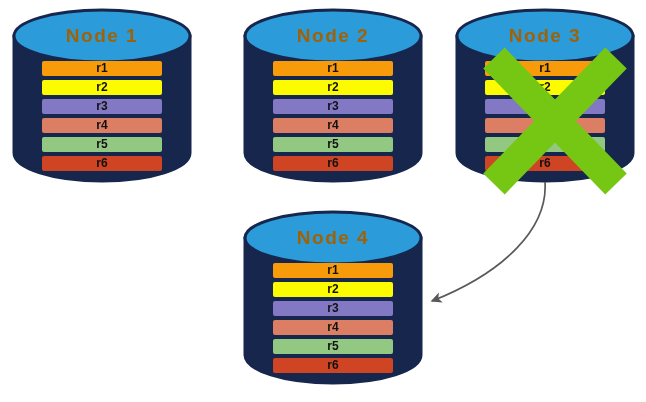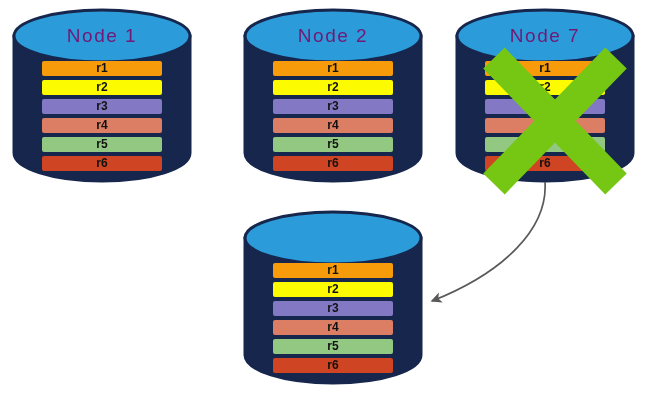--- a/index.html
+++ b/index.html
@@ -31,23 +31,23 @@
     width: 180px;
     height: 173px;
     overflow: visible;
   }
   .node-title {
     position: absolute;
     left: 0;
     top: 17px;
     width: 180px;
     text-align: center;
-    color: #701a75;
+    color: #a16207;
     font-size: 19px;
-    font-weight: normal;
+    font-weight: bold;
     letter-spacing: 1.5px;
     font-family: "Liberation Sans", sans-serif;
     pointer-events: none;
   }
   .rows {
     position: absolute;
     left: 30px;
     top: 53px;
     width: 120px;
   }
@@ -121,21 +121,21 @@
       <div class="row" style="background-color: rgb(146, 200, 130);">r5</div>
       <div class="row" style="background-color: rgb(207, 68, 34);">r6</div>
     </div>
   </div>
 
   <div class="node" id="node3">
     <svg class="node-svg" viewBox="0 0 180 173">
       <path d="M2,28 L2,145 A88,28 0 0 0 178,145 L178,28 Z" fill="#16264c" stroke="#16264c" stroke-width="3"></path>
       <ellipse cx="90" cy="28" rx="88" ry="26" fill="#2b9bd9" stroke="#16264c" stroke-width="3"></ellipse>
     </svg>
-    <div class="node-title">Node  7</div>
+    <div class="node-title">Node  3</div>
     <div class="rows">
       <div class="row" style="background-color: rgb(247, 155, 11);">r1</div>
       <div class="row" style="background-color: rgb(253, 251, 0);">r2</div>
       <div class="row" style="background-color: rgb(131, 120, 196);">r3</div>
       <div class="row" style="background-color: rgb(220, 126, 100);">r4</div>
       <div class="row" style="background-color: rgb(146, 200, 130);">r5</div>
       <div class="row" style="background-color: rgb(207, 68, 34);">r6</div>
     </div>
     <svg class="x-mark" viewBox="0 0 150 145">
       <g id="x-strokes" stroke="#76c713" stroke-width="30" stroke-linecap="butt" fill="none">
@@ -143,20 +143,21 @@
         <line x1="136" y1="10" x2="14" y2="136"></line>
       </g>
     </svg>
   </div>
 
   <div class="node" id="node4">
     <svg class="node-svg" viewBox="0 0 180 173">
       <path d="M2,28 L2,145 A88,28 0 0 0 178,145 L178,28 Z" fill="#16264c" stroke="#16264c" stroke-width="3"></path>
       <ellipse cx="90" cy="28" rx="88" ry="26" fill="#2b9bd9" stroke="#16264c" stroke-width="3"></ellipse>
     </svg>
+    <div class="node-title">Node  4</div>
     <div class="rows">
       <div class="row" style="background-color: rgb(247, 155, 11);">r1</div>
       <div class="row" style="background-color: rgb(253, 251, 0);">r2</div>
       <div class="row" style="background-color: rgb(131, 120, 196);">r3</div>
       <div class="row" style="background-color: rgb(220, 126, 100);">r4</div>
       <div class="row" style="background-color: rgb(146, 200, 130);">r5</div>
       <div class="row" style="background-color: rgb(207, 68, 34);">r6</div>
     </div>
   </div>
 

